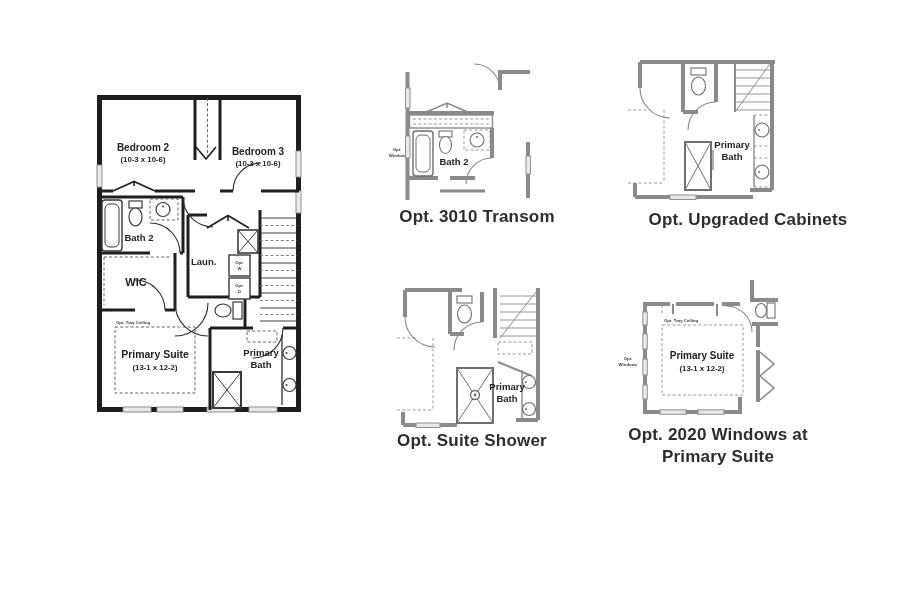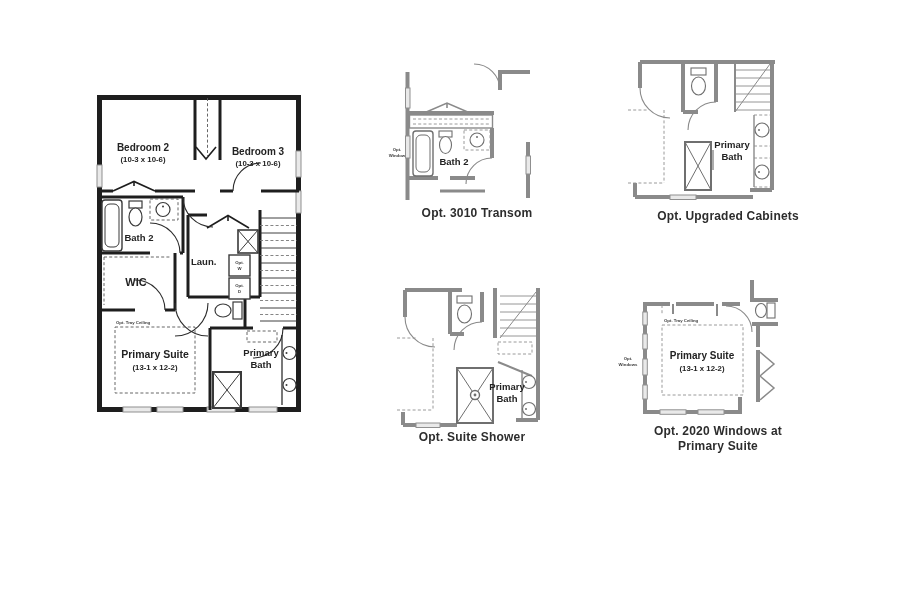--- a/index.html
+++ b/index.html
@@ -1,18 +1,18 @@
 <!DOCTYPE html>
 <html><head>
 <meta charset="utf-8">
 <style>
   html,body{margin:0;padding:0;background:#fff;}
   .page{position:relative;width:900px;height:504px;background:#ffffff;overflow:hidden;
         font-family:"Liberation Sans",sans-serif;color:#2b2b2b;}
-  .caption{position:absolute;text-align:center;font-weight:700;font-size:12px;
+  .caption{position:absolute;text-align:center;font-weight:700;font-size:17px;
            line-height:1.28;color:#2d2d2d;letter-spacing:.2px;}
   .title{position:absolute;left:6px;top:509px;width:900px;text-align:center;
          font-weight:700;font-size:24px;line-height:1.35;color:#b91c1c;letter-spacing:.3px;}
   svg{position:absolute;overflow:visible;}
   svg text{font-family:"Liberation Sans",sans-serif;font-weight:700;fill:#232323;}
   .roomlbl{font-size:10px;}
   .dims{font-size:7.8px;font-weight:700;}
   .tiny{font-size:4.3px;font-weight:700;fill:#3a3a3a;}
   .wall-m{stroke:#1e1e1e;fill:none;}
   .wall-o{stroke:#8a8a8a;fill:none;}
@@ -273,21 +273,21 @@
         <path class="dash-o" d="M126,129 H142"></path>
       <circle class="fix-o" cx="134" cy="72" r="7" stroke-width="1.2"></circle>
       <circle class="fix-o" cx="134" cy="114" r="7" stroke-width="1.2"></circle>
       <circle cx="131" cy="72" r="1" fill="#6f6f6f"></circle>
       <circle cx="131" cy="114" r="1" fill="#6f6f6f"></circle>
     </g>
     <rect class="win" x="42" y="137" width="26" height="4.5"></rect>
     <text x="104" y="90" text-anchor="middle" style="font-size:9.5px">Primary</text>
     <text x="104" y="102" text-anchor="middle" style="font-size:9.5px">Bath</text>
   </svg>
-  <div class="caption" style="left:608px;top:209px;width:240px">
+  <div class="caption" style="left:628px;top:209px;width:240px">
     <div>Opt. Upgraded Cabinets</div>
   </div>
 
   <svg style="left:392px;top:282px" width="160" height="150" viewBox="0 0 160 150">
     <g class="wall-o" stroke-width="4">
       <path d="M13,8 H70"></path>
         <path d="M13,8 V35"></path>
       <path d="M58,10 V52"></path>
         <path d="M90,10 V40"></path>
       <path d="M103,6 V56"></path>

